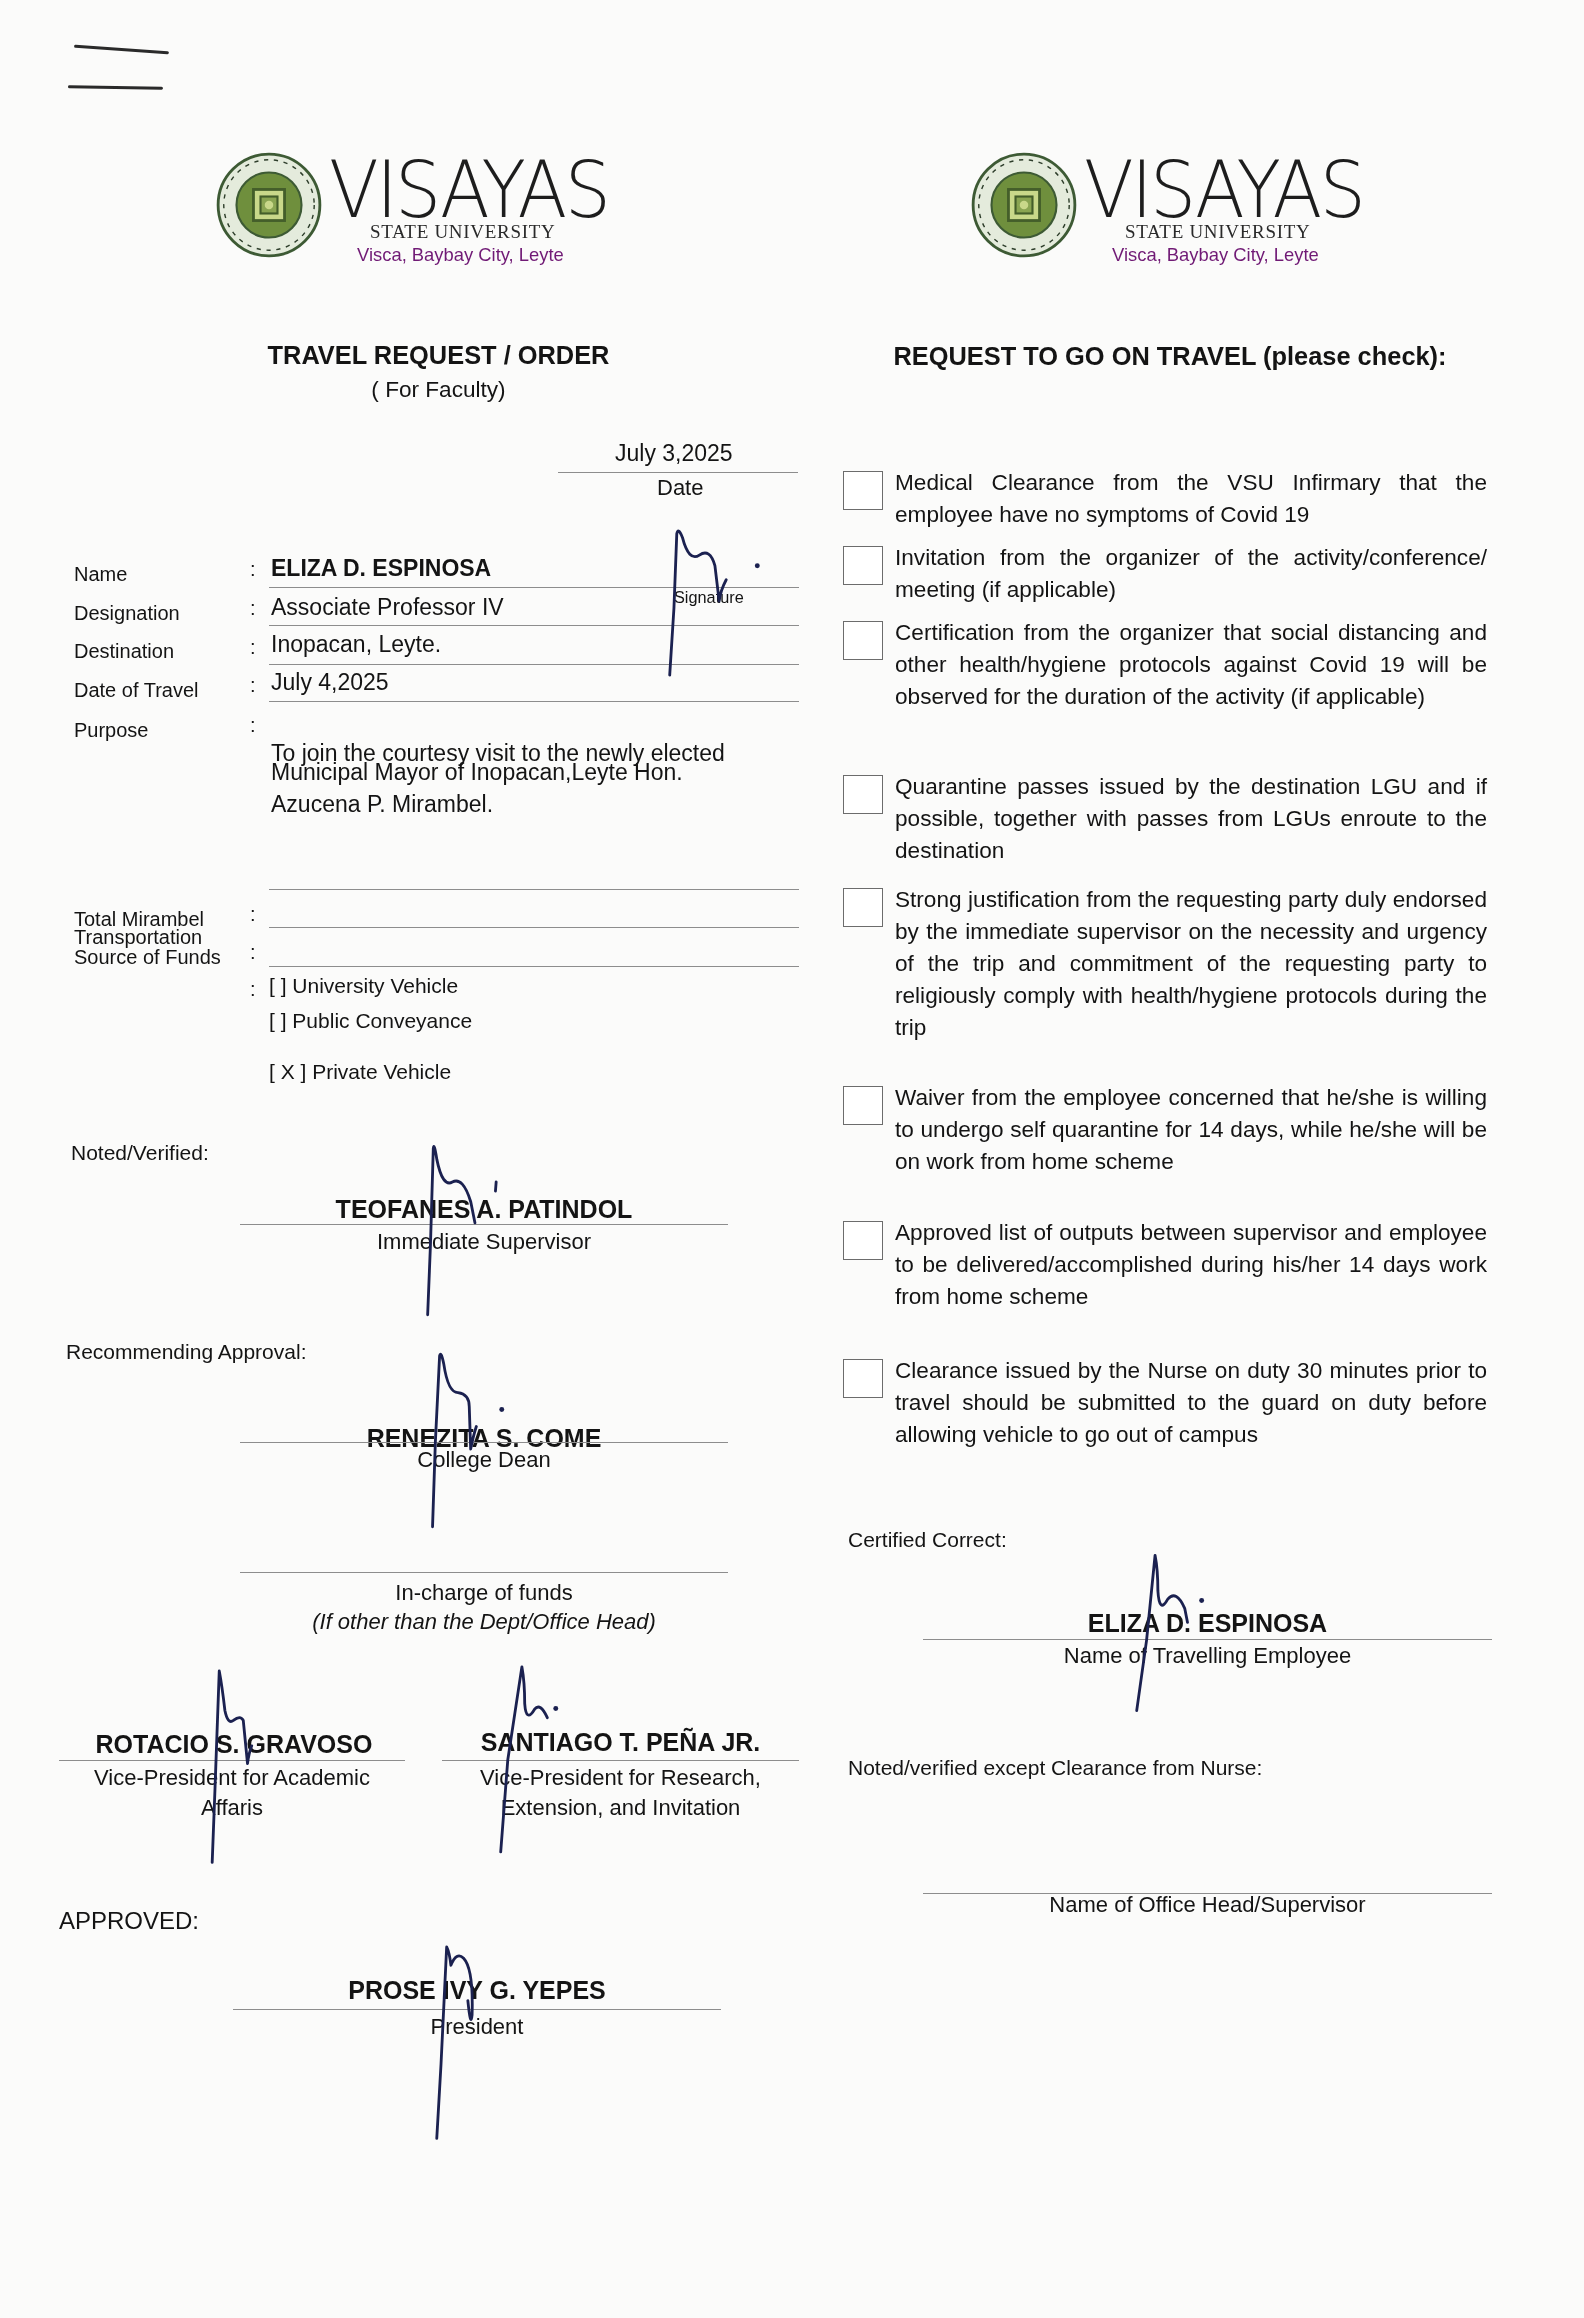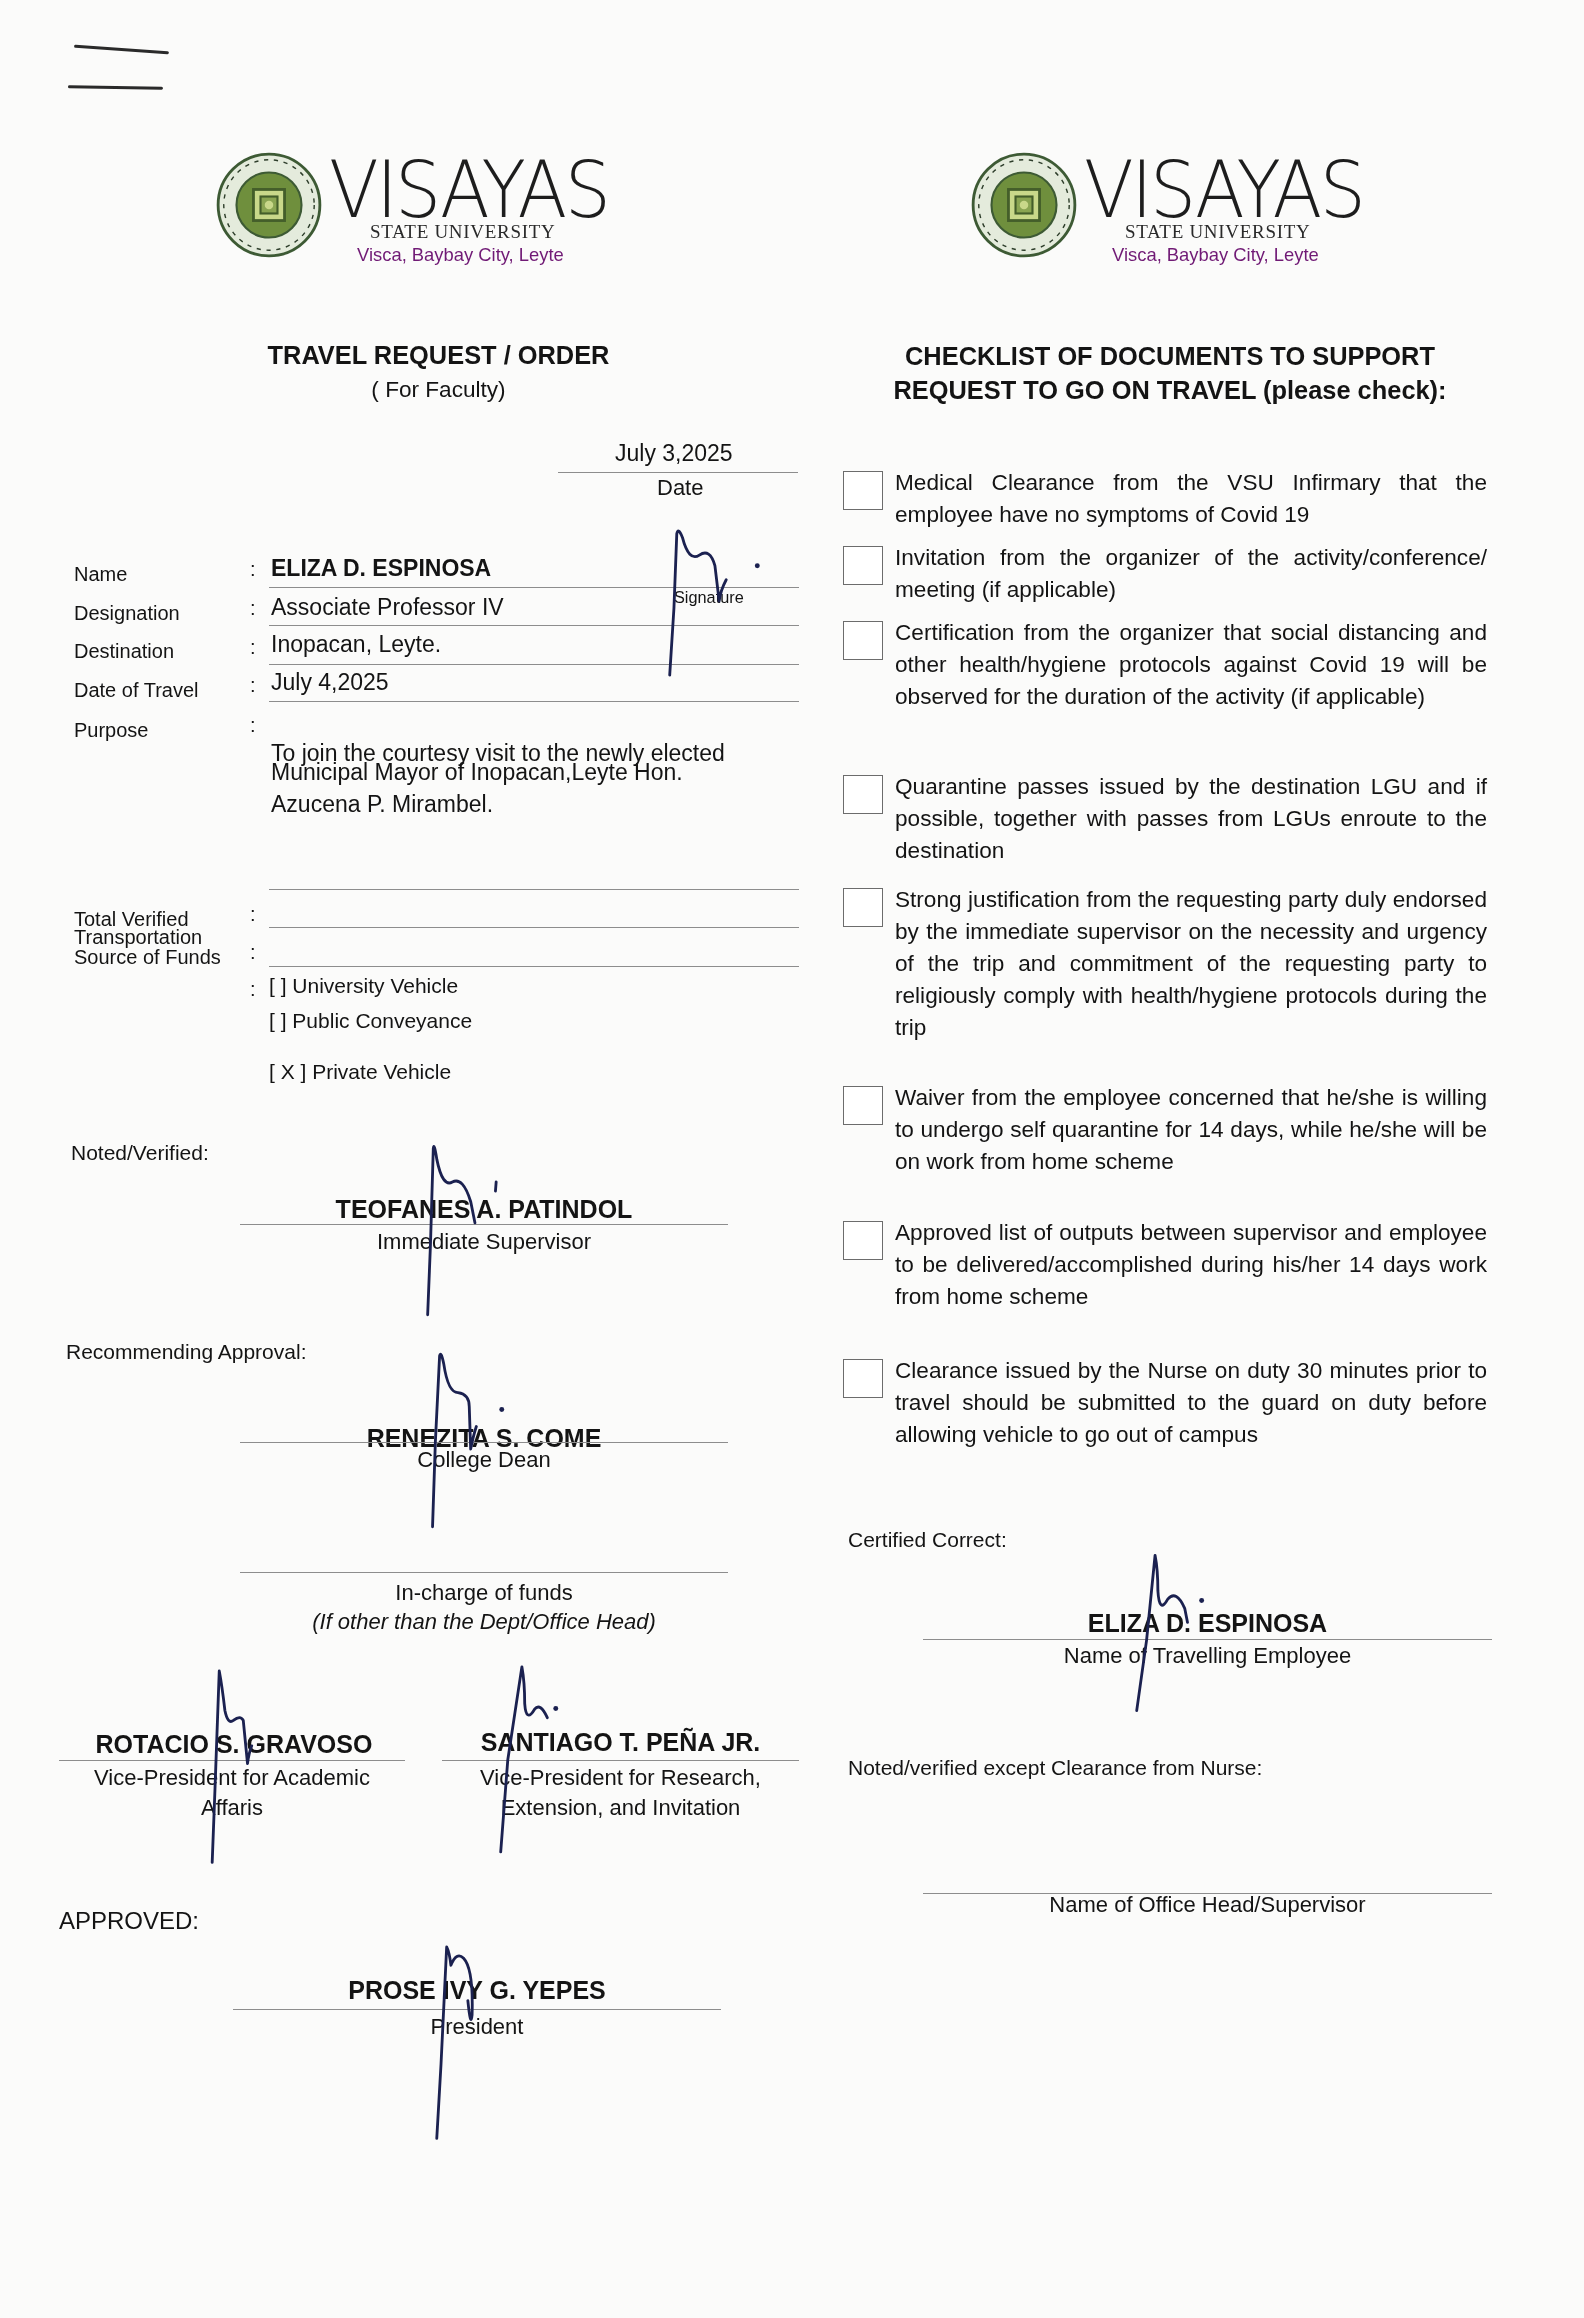--- a/index.html
+++ b/index.html
@@ -101,21 +101,21 @@
 <div class="val" style="left:271px;top:669px;">July 4,2025</div>
 <div class="rule" style="left:269px;top:701px;width:530px;"></div>
 
 <div class="lbl" style="left:74px;top:719px;">Purpose</div>
 <div class="colon" style="left:250px;top:714px;">:</div>
 <div class="val" style="left:271px;top:727px;margin-top:13px;">To join the courtesy visit to the newly elected</div>
 <div class="val" style="left:271px;top:759px;">Municipal Mayor of Inopacan,Leyte Hon.</div>
 <div class="val" style="left:271px;top:791px;">Azucena P. Mirambel.</div>
 <div class="rule" style="left:269px;top:889px;width:530px;"></div>
 
-<div class="lbl" style="left:74px;top:908px;">Total Verified</div>
+<div class="lbl" style="left:74px;top:908px;">Total Mirambel</div>
 <div class="colon" style="left:250px;top:903px;">:</div>
 <div class="val" style="left:271px;top:899px;"></div>
 <div class="rule" style="left:269px;top:927px;width:530px;"></div>
 
 <div class="lbl" style="left:74px;top:946px;">Source of Funds</div>
 <div class="colon" style="left:250px;top:941px;">:</div>
 <div class="val" style="left:271px;top:937px;"></div>
 <div class="rule" style="left:269px;top:966px;width:530px;"></div>
 
 <div class="lbl" style="left:74px;top:926px;">Transportation</div>
@@ -157,21 +157,20 @@
 <div class="rule" style="left:442px;top:1760px;width:357px;"></div>
 <div class="sig-role" style="left:442px;top:1763px;width:357px;">Vice-President for Research,</div>
 <div class="sig-role" style="left:442px;top:1793px;width:357px;">Extension, and Invitation</div>
 
 <div class="txt" style="left:59px;top:1907px;font-weight:normal;font-size:24px;">APPROVED:</div>
 <div class="sig-name" style="left:233px;top:1976px;width:488px;">PROSE IVY G. YEPES</div>
 <div class="rule" style="left:233px;top:2009px;width:488px;"></div>
 <div class="sig-role" style="left:233px;top:2012px;width:488px;">President</div>
 
 <div class="title" style="left:834px;top:339px;width:672px;">
-  <div>CHECKLIST OF DOCUMENTS TO SUPPORT</div>
   <div>REQUEST TO GO ON TRAVEL (please check):</div>
 </div>
 
 <div class="chk-item" style="top:471px;">
   <div class="chk-box"></div>
   <div class="chk-text">Medical Clearance from the VSU Infirmary that the employee have no symptoms of Covid 19</div>
 </div>
 <div class="chk-item" style="top:546px;">
   <div class="chk-box"></div>
   <div class="chk-text">Invitation from the organizer of the activity/conference/ meeting (if applicable)</div>

